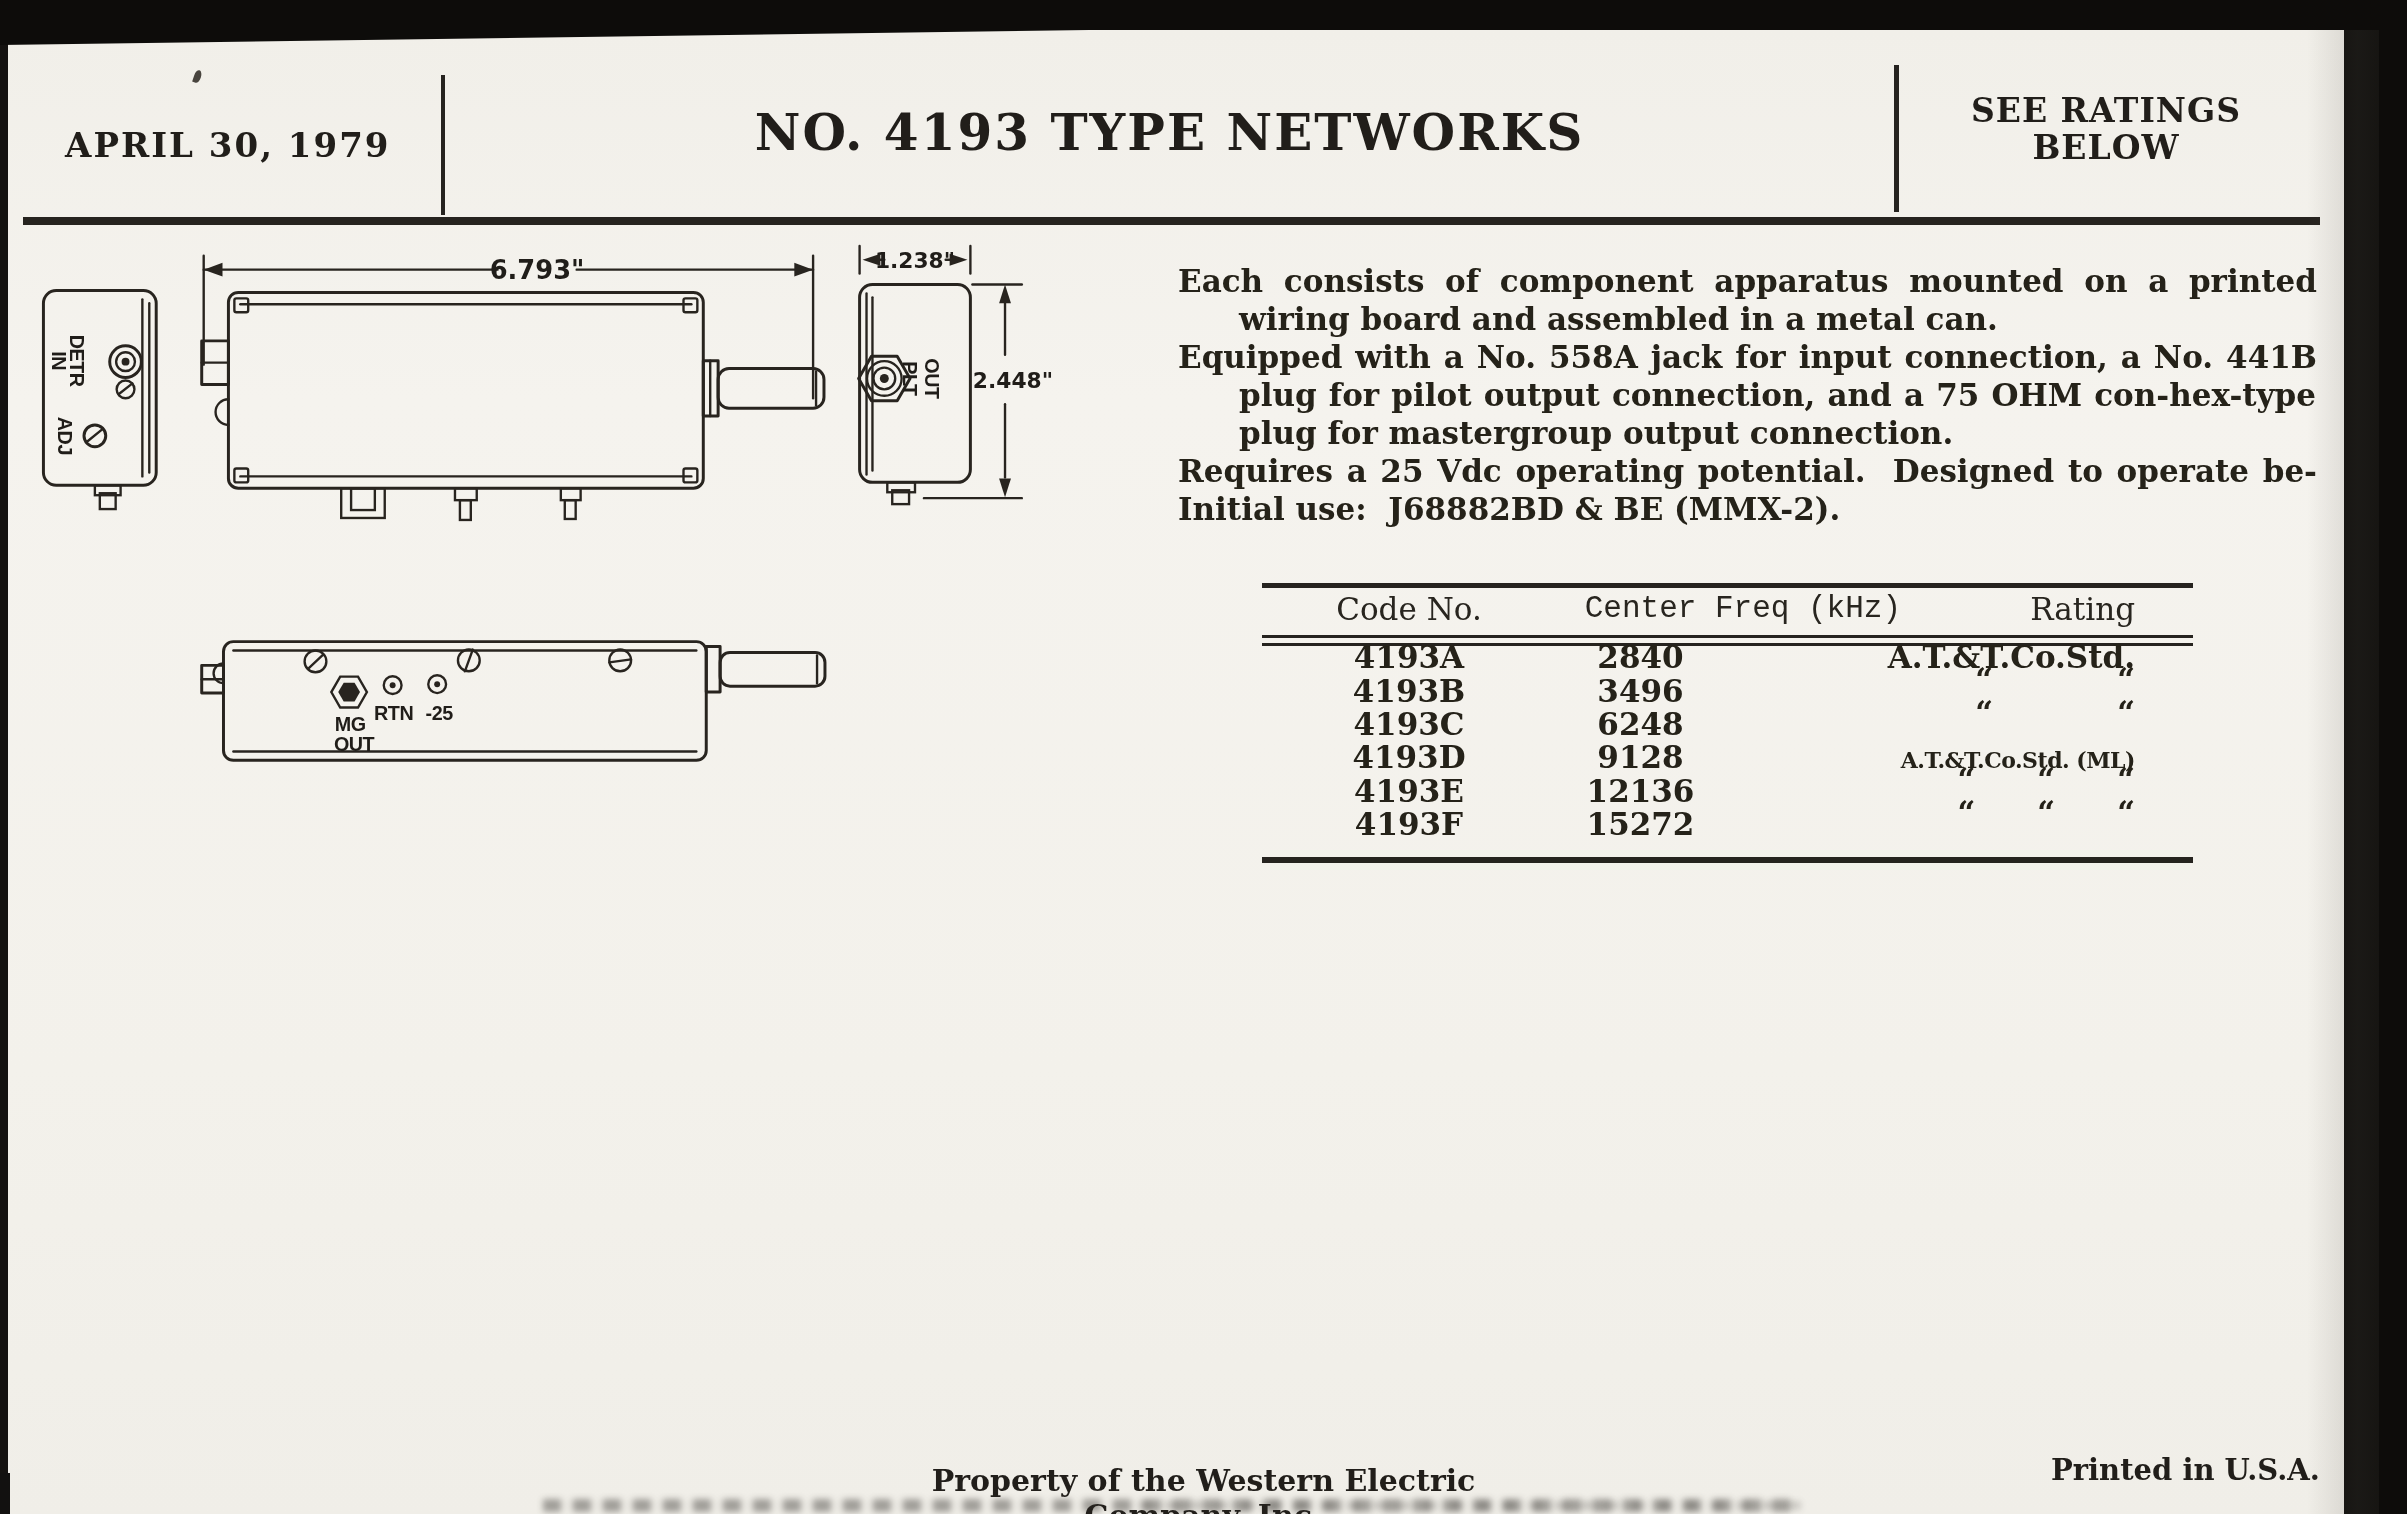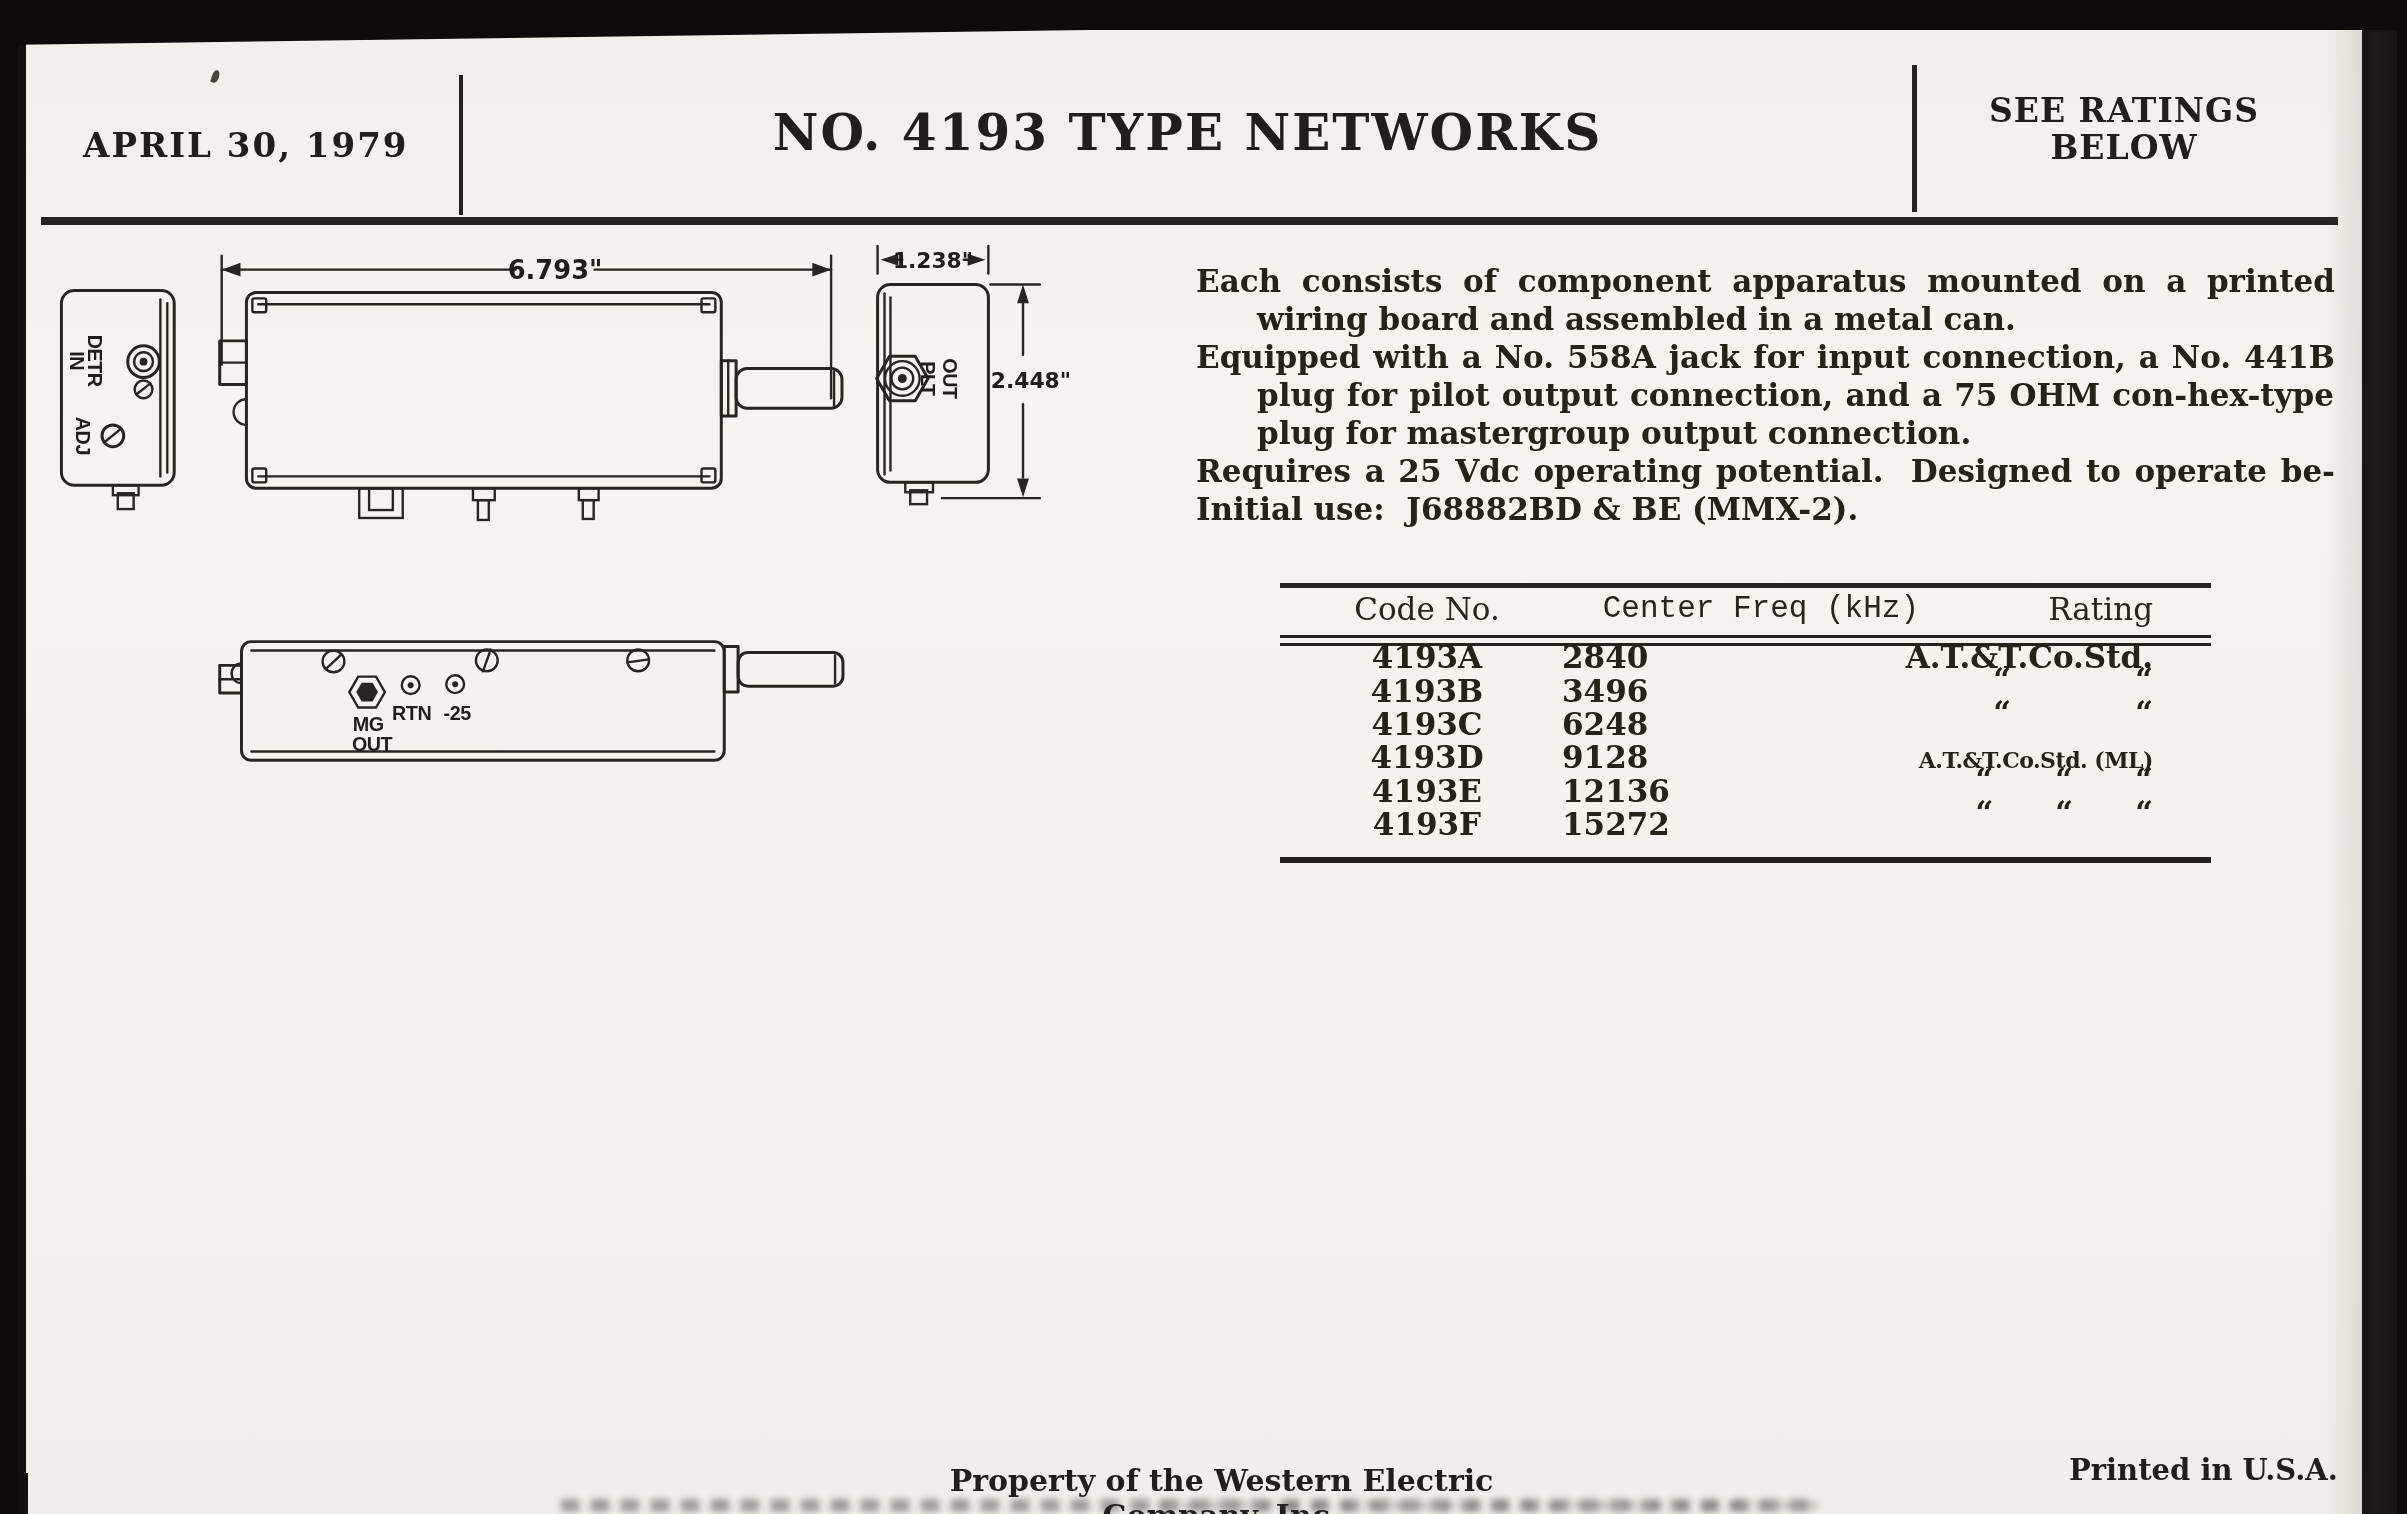--- a/index.html
+++ b/index.html
@@ -4,21 +4,20 @@
 <style>
   html,body{margin:0;padding:0;}
   body{
     width:2408px;height:1515px;position:relative;overflow:hidden;
     background:#0d0c0a;
     font-family:"DejaVu Serif","Liberation Serif",serif;
   }
   .paper{
     position:absolute;left:0;top:30px;width:2344px;height:1485px;
     background:linear-gradient(180deg,#f1efe9 0%,#f5f3ee 25%,#f3f1eb 70%,#f0eee8 100%);
-    margin-left:18px;
   }
   .abs{position:absolute;}
   .ink{color:#211e1a;}
   
   .top-wedge{left:0;top:0;width:1089px;height:15px;background:#0d0c0a;
     clip-path:polygon(0 0,100% 0,0 100%);}
   .left-edge{left:0;top:0;width:8px;height:1485px;background:#141210;}
   .right-streak{left:2307px;top:0;width:72px;height:1485px;
     background:linear-gradient(90deg,rgba(90,85,78,0) 0%,rgba(90,85,78,.18) 70%,rgba(40,38,34,.35) 100%);}
   .speck{left:194px;top:40px;width:7px;height:13px;background:#2a2620;
@@ -47,21 +46,21 @@
 
   
   .t-rule{background:#26231f;}
   .t-top{left:1262px;top:553px;width:931px;height:5px;}
   .t-mid1{left:1262px;top:605px;width:931px;height:3px;}
   .t-mid2{left:1262px;top:613px;width:931px;height:3px;}
   .t-bot{left:1262px;top:827px;width:931px;height:6px;}
   .thead{top:560px;height:38px;line-height:38px;font-size:31px;font-weight:400;color:#28251f;}
   .trow{height:34px;line-height:34px;font-size:31px;font-weight:700;color:#252219;}
   .c-code{position:absolute;left:1320px;width:178px;text-align:center;}
-  .c-freq{position:absolute;left:1544px;width:193px;text-align:left;}
+  .c-freq{position:absolute;left:1544px;width:193px;text-align:center;}
   .c-freq-h{position:absolute;left:1485px;width:416px;text-align:right;font-family:Liberation Mono, monospace;}
   .c-rating{position:absolute;left:1788px;width:347px;text-align:right;white-space:pre;}
   .c-rating .ditto{display:inline-block;transform:translateY(-11px);}
   .c-rating .ml{font-size:22px;letter-spacing:-0.5px;}
 
   
   .footer-prop{left:877px;top:1433px;width:653px;text-align:center;font-size:30px;font-weight:700;}
   .footer-printed{left:2051px;top:1423px;font-size:29px;font-weight:700;}
 
   

